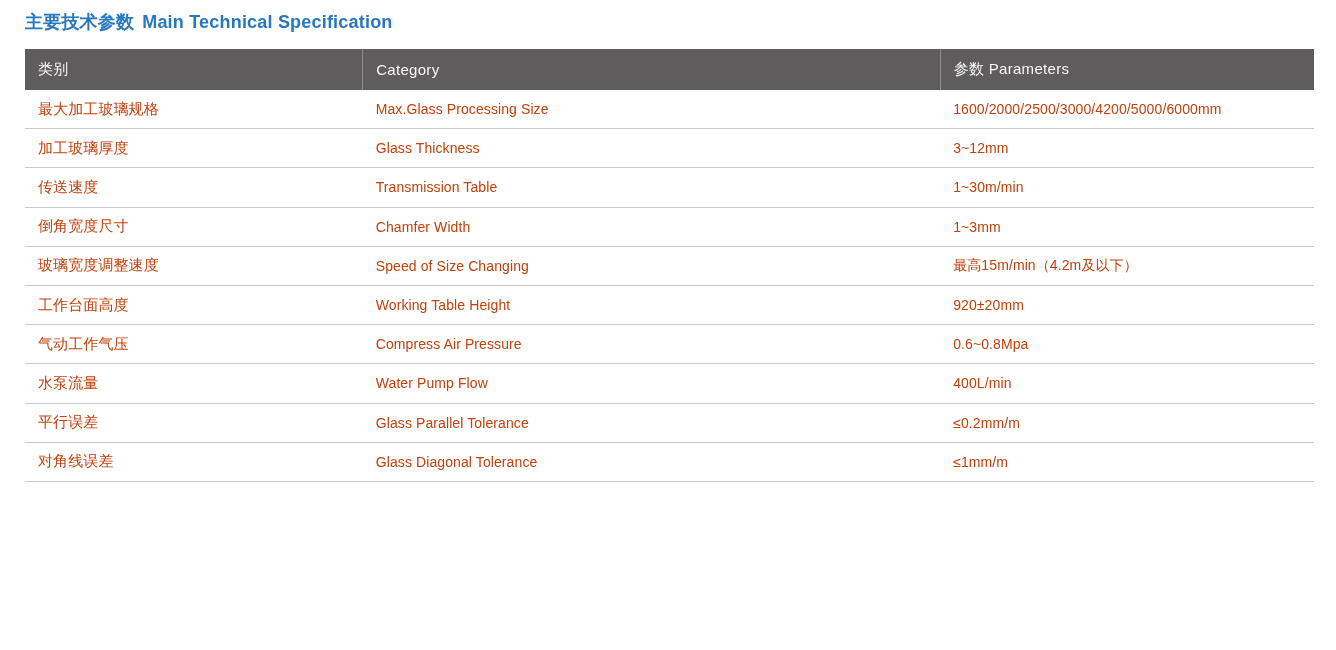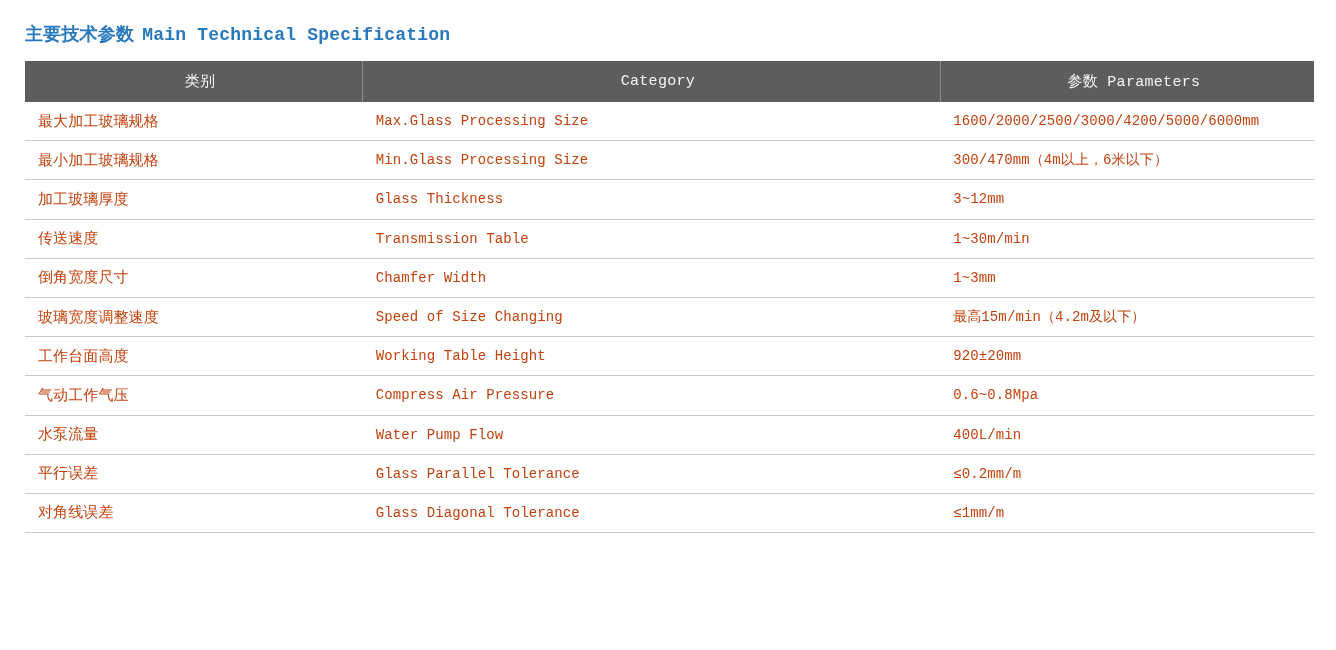--- a/index.html
+++ b/index.html
@@ -5,24 +5,23 @@
   html, body {
     margin: 0;
     padding: 0;
     background: #ffffff;
     width: 1336px;
     height: 650px;
     overflow: hidden;
     font-family: "Liberation Sans", "DejaVu Sans", sans-serif;
   }
   .page {
-    padding: 20px 22px 0 25px;
+    padding: 8px 22px 0 25px;
     box-sizing: border-box;
     width: 1336px;
-    font-family: Liberation Mono, monospace;
   }
   .title {
     font-size: 18px;
     font-weight: 700;
     color: #2878be;
     margin: 2px 0 15px 0;
     letter-spacing: 0.2px;
   }
   .title .zh { margin-right: 8px; }
   table.spec {
@@ -30,21 +29,21 @@
     border-collapse: collapse;
     table-layout: fixed;
   }
   col.c1 { width: 26.2%; }
   col.c2 { width: 44.8%; }
   col.c3 { width: 29.0%; }
   thead th {
     background: #5e5c5c;
     color: #f7f7f7;
     font-weight: 400;
-    text-align: center;
+    text-align: left;
     height: 41px;
     padding: 0 0 0 13px;
     font-size: 15px;
     letter-spacing: 0.3px;
   }
   thead th.divided { border-right: 1px solid #8d8b8b; }
   tbody td {
     height: 38.2px;
     border-bottom: 1px solid #c9c9c9;
     padding: 0 0 0 13px;
@@ -79,25 +78,20 @@
         <th class="divided">类别</th>
         <th class="divided">Category</th>
         <th>参数 Parameters</th>
       </tr>
     </thead>
     <tbody>
       <tr>
         <td class="zh">最大加工玻璃规格</td>
         <td class="en">Max.Glass Processing Size</td>
         <td class="val">1600/2000/2500/3000/4200/5000/6000mm</td>
-      </tr>
-      <tr>
-        <td class="zh">最小加工玻璃规格</td>
-        <td class="en">Min.Glass Processing Size</td>
-        <td class="val">300/470mm（4m以上，6米以下）</td>
       </tr>
       <tr>
         <td class="zh">加工玻璃厚度</td>
         <td class="en">Glass Thickness</td>
         <td class="val">3~12mm</td>
       </tr>
       <tr>
         <td class="zh">传送速度</td>
         <td class="en">Transmission Table</td>
         <td class="val">1~30m/min</td>

